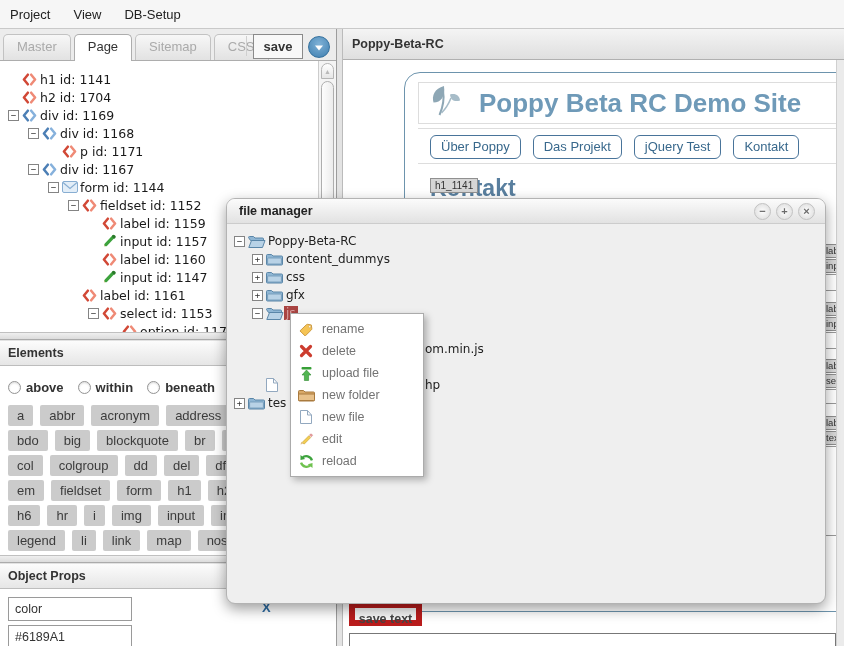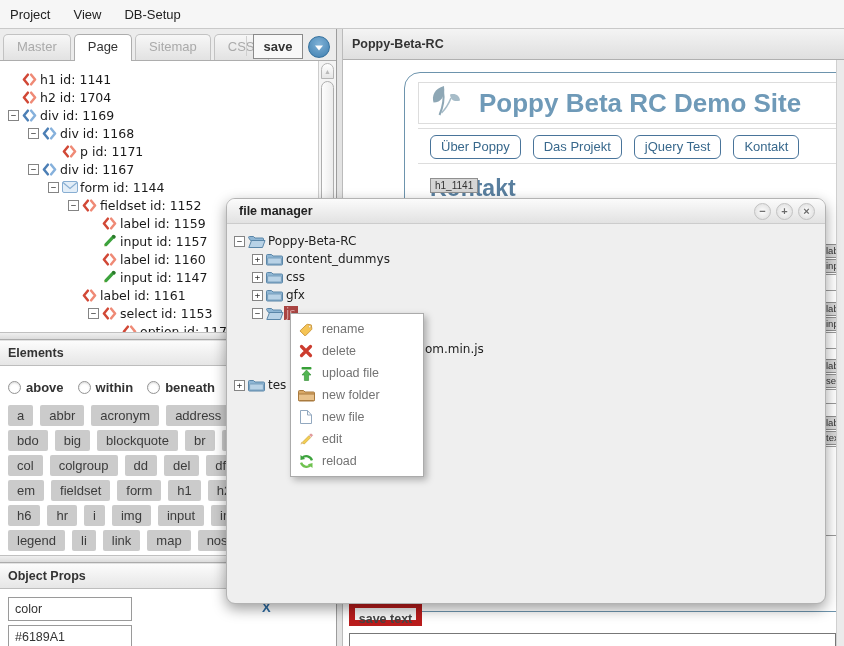--- a/index.html
+++ b/index.html
@@ -539,20 +539,30 @@
         <div class="fm-row" style="padding-left:43px">
           <span class="exp-spacer"></span>
           <span class="t-icon"></span>
           <span class="fm-label offset">om.min.js</span>
         </div>
         <div class="fm-row" style="padding-left:43px">
           <span class="exp-spacer"></span>
           <span class="t-icon"></span>
           <span class="fm-label"></span>
         </div>
+        <div class="fm-row" style="padding-left:25px">
+          <span class="exp-spacer"></span>
+          <span class="t-icon">
+            <svg width="12" height="14" viewBox="0 0 12 14">
+              <path d="M.5.5h7L11.5 5v8.5H.5z" fill="#fff" stroke="#92a8bf"></path>
+              <path d="M7.5.5V5h4" fill="none" stroke="#92a8bf"></path>
+            </svg>
+          </span>
+          <span class="fm-label offset">hp</span>
+        </div>
         <div class="fm-row" style="padding-left:7px">
           <span class="expander">+</span>
           <span class="t-icon">
             <svg width="17" height="13" viewBox="0 0 17 13">
               <path d="M.5 2.5q0-1 1-1h4l1.5 1.5h8.5q1 0 1 1v7q0 1-1 1h-14q-1 0-1-1z" fill="#8fb6d4" stroke="#5a86a8"></path>
               <rect x="1.6" y="5" width="13.8" height="6" rx=".8" fill="#b8d2e6" stroke="#6c94b4" stroke-width=".8"></rect>
             </svg>
           </span>
           <span class="fm-label">tes</span>
         </div>

